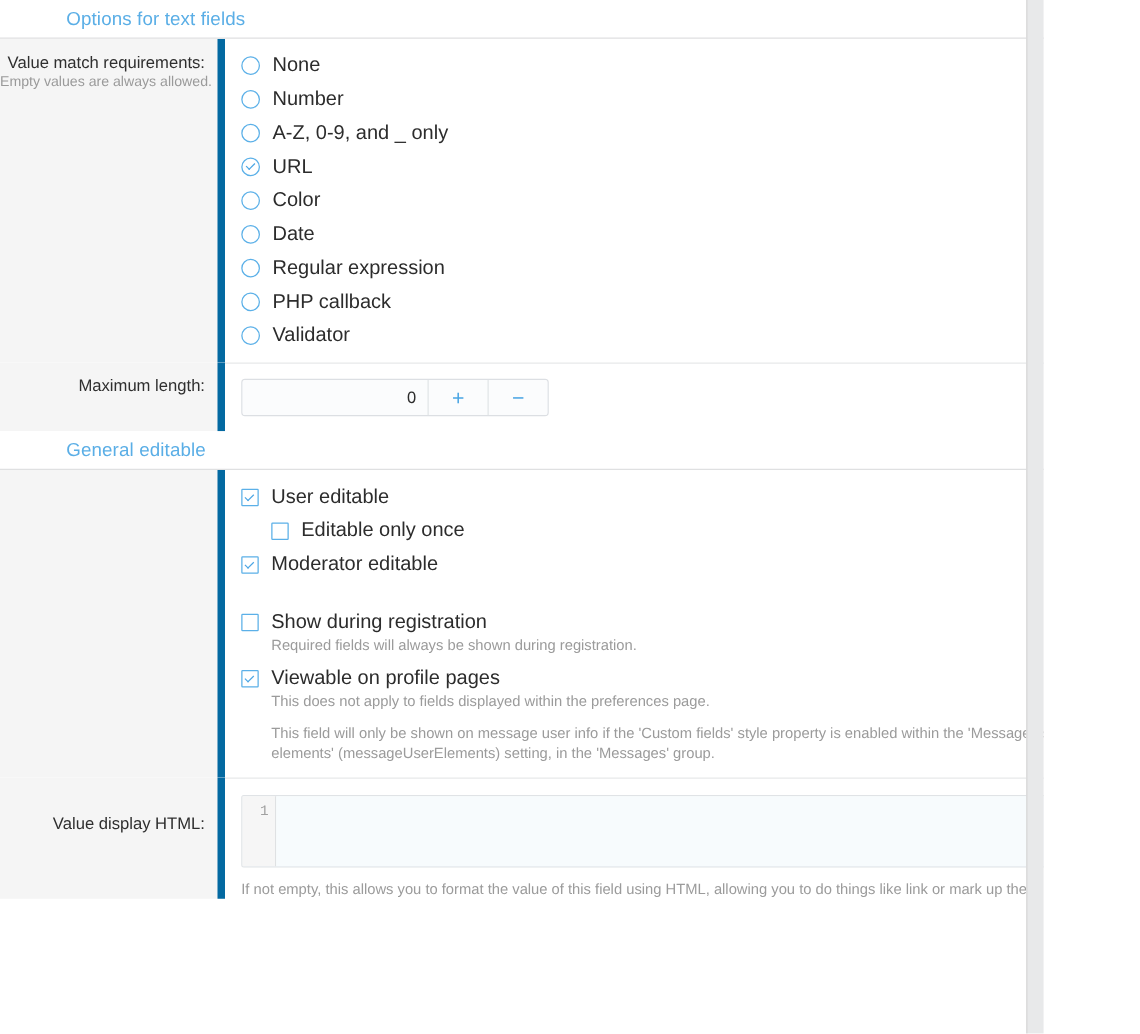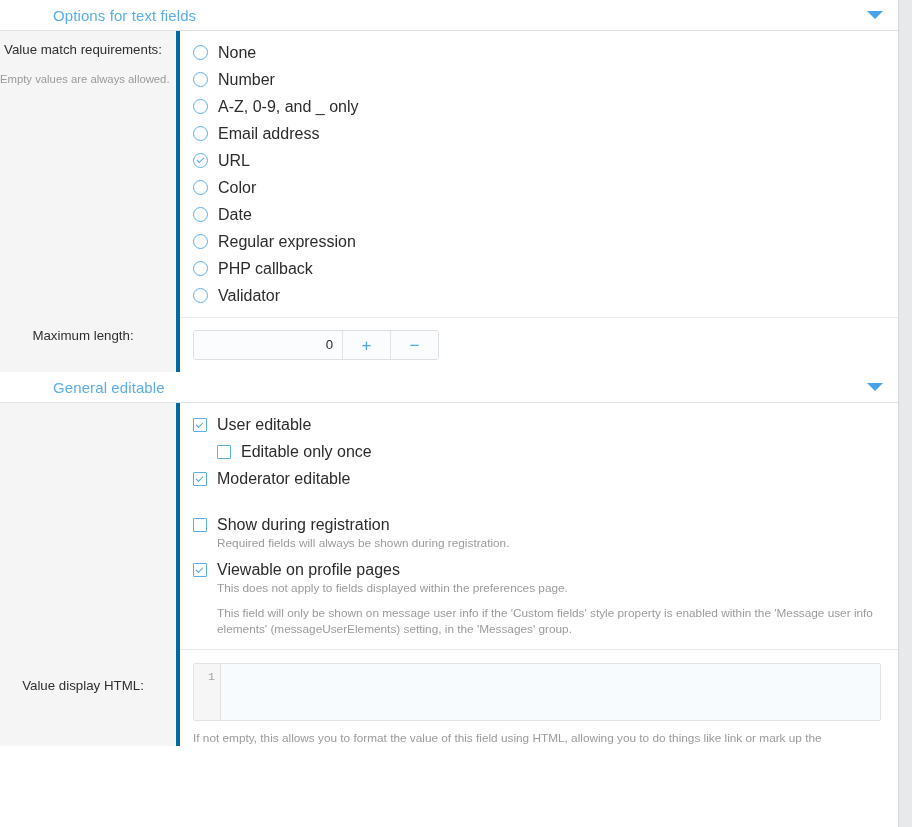--- a/index.html
+++ b/index.html
@@ -7,21 +7,21 @@
     margin: 0; padding: 0;
     width: 912px; height: 827px;
     overflow: hidden;
     background: #ffffff;
     font-family: "Liberation Sans", sans-serif;
     -webkit-font-smoothing: antialiased;
   }
 
   .page {
     position: relative;
-    width: 912px;
+    width: 835px;
     height: 827px;
     background: #ffffff;
     overflow: hidden;
   }
 
   
   .right-gutter {
     position: absolute;
     top: 0; right: 0;
     width: 14px; height: 827px;
@@ -68,35 +68,35 @@
   .row {
     display: flex;
     align-items: stretch;
     background: #ffffff;
   }
   .row + .row .row-value { border-top: 1px solid #e8e9ea; }
   .row-label {
     width: 180px;
     min-width: 180px;
     background: #f5f5f5;
-    border-right: 4px solid #0369a1;
+    border-right: 6px solid #0369a1;
     padding: 10px 10px 10px 0;
-    text-align: center;
+    text-align: right;
   }
   .row-label .lab {
     font-size: 13.3px;
     color: #2f2f2f;
     line-height: 17px;
     white-space: nowrap;
   }
   .row-label .sub {
     font-size: 11.3px;
     color: #9a9a9a;
     line-height: 15px;
-    margin-top: 14px;
+    margin-top: 1px;
     white-space: nowrap;
   }
   .row-value {
     flex: 1;
     padding: 12px 14px 12px 13px;
     background: #ffffff;
   }
 
   
   .opt {
@@ -268,24 +268,20 @@
         </div>
         <div class="opt">
           <span class="radio"></span>
           <span class="opt-text">Number</span>
         </div>
         <div class="opt">
           <span class="radio"></span>
           <span class="opt-text">A-Z, 0-9, and _ only</span>
         </div>
         <div class="opt">
-          <span class="radio"></span>
-          <span class="opt-text">Email address</span>
-        </div>
-        <div class="opt">
           <span class="radio checked"></span>
           <span class="opt-text">URL</span>
         </div>
         <div class="opt">
           <span class="radio"></span>
           <span class="opt-text">Color</span>
         </div>
         <div class="opt">
           <span class="radio"></span>
           <span class="opt-text">Date</span>

